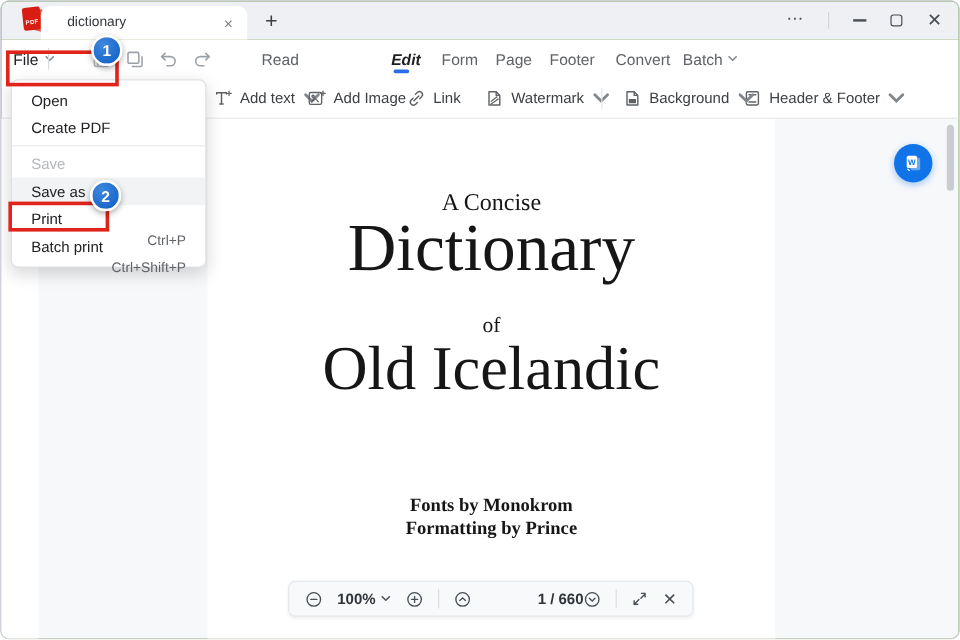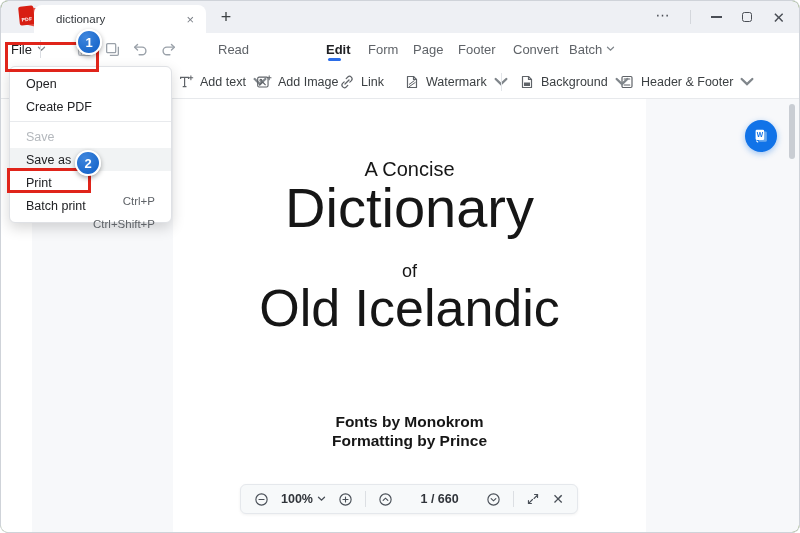--- a/index.html
+++ b/index.html
@@ -23,49 +23,49 @@
   .wc-max { width:10px; height:10px; border:1.4px solid #4a4e55; border-radius:2.5px; }
   .wc-close { font-size:15px; color:#4a4e55; line-height:1; }
 
   
   .row1 { position:absolute; left:0; top:32px; width:100%; height:32px; background:#fff; }
   .file-btn { position:absolute; left:10px; top:0; height:32px; display:flex; align-items:center; gap:5px; font-size:13px; color:#202124; }
   .r1-divider { position:absolute; left:39px; top:7px; width:1px; height:18px; background:#dadde2; }
   .qa { position:absolute; top:8px; width:17px; height:17px; }
   .qa svg { width:17px; height:17px; }
   .mainmenu-item { position:absolute; top:0; height:32px; display:flex; align-items:center; font-size:13px; color:#5f6368; gap:4px; }
-  .mainmenu-item.active { color:#202124; font-weight:bold; }
+  .mainmenu-item.active { color:#202124; font-weight:bold;font-style:italic; }
   .edit-underline { position:absolute; left:327px; top:57px; width:13px; height:3px; border-radius:2px; background:#2b6de8; }
 
   
   .row2 { position:absolute; left:0; top:64px; width:100%; height:34px; background:#fff; border-bottom:1px solid #e7e9ec; }
   .tool { position:absolute; top:0; height:33px; display:flex; align-items:center; gap:6px; font-size:12.5px; color:#3c4043; }
   .tool svg { width:16px; height:16px; }
   .r2-divider { position:absolute; left:500px; top:8px; width:1px; height:18px; background:#e2e5e9; }
 
   
   .content { position:absolute; left:0; top:98px; width:100%; height:435px; background:#f7f8fa; }
   .left-strip { position:absolute; left:0; top:98px; width:31px; height:435px; background:#fff; }
-  .page { position:absolute; left:172px; top:98px; width:473px; height:435px; background:#fff; font-family:Liberation Sans, sans-serif; color:#161616; text-align:center; }
+  .page { position:absolute; left:172px; top:98px; width:473px; height:435px; background:#fff; font-family:Liberation Serif, serif; color:#161616; text-align:center; }
   .doc-l1 { position:absolute; left:0; width:100%; top:59px; font-size:20px; }
   .doc-l2 { position:absolute; left:0; width:100%; top:76px; font-size:56px; }
   .doc-l3 { position:absolute; left:0; width:100%; top:162px; font-size:18px; }
   .doc-l4 { position:absolute; left:0; width:100%; top:179px; font-size:52px; }
   .doc-credits { position:absolute; left:0; width:100%; top:313px; font-size:15.5px; font-weight:bold; line-height:19px; }
 
   .float-word { position:absolute; left:744px; top:119px; width:32px; height:32px; border-radius:50%; background:#1173e8; box-shadow:0 2px 6px rgba(17,115,232,.4); display:flex; align-items:center; justify-content:center; z-index:5; }
   .scroll-thumb { position:absolute; left:788px; top:103px; width:6px; height:55px; background:#c9cdd3; border-radius:3px; z-index:5; }
 
   
   .zoombar { position:absolute; left:239px; top:483px; width:338px; height:30px; background:#f7f9fa; border:1px solid #e5e8ec; border-radius:6px; box-shadow:0 1px 3px rgba(0,0,0,.06); display:flex; align-items:center; padding:0 13px; z-index:10; }
   .zoombar svg { display:block; }
   .zb-gap12 { width:12px; } .zb-gap4 { width:4px; }
   .zb-divider { width:1px; height:16px; background:#dcdfe3; }
   .zb-text { font-size:12.5px; font-weight:bold; color:#30343a; }
-  .zb-page { flex:1; text-align:center; font-size:12.5px; font-weight:bold; color:#30343a; }
+  .zb-page { flex:1; text-align:right; font-size:12.5px; font-weight:bold; color:#30343a; }
   .zb-close { font-size:14px; color:#494f57; line-height:1; }
 
   
   .file-menu { position:absolute; left:8px; top:65px; width:163px; background:#fff; border:1px solid #dfe1e5; border-radius:6px; box-shadow:0 5px 14px rgba(0,0,0,.16); padding:5px 0; z-index:20; }
   .menu-item { height:23px; padding:0 16px; display:flex; align-items:center; justify-content:space-between; font-size:12.5px; color:#202124; }
   .menu-item .shortcut { color:#5f6368; font-size:11.5px;margin-top:36px; }
   .menu-item .subarrow { color:#5f6368; font-size:13px; }
   .menu-item.disabled { color:#b4b8bd; }
   .menu-item.highlight { background:#f1f3f4; }
   .menu-divider { height:1px; background:#e8eaed; margin:3px 0; }

